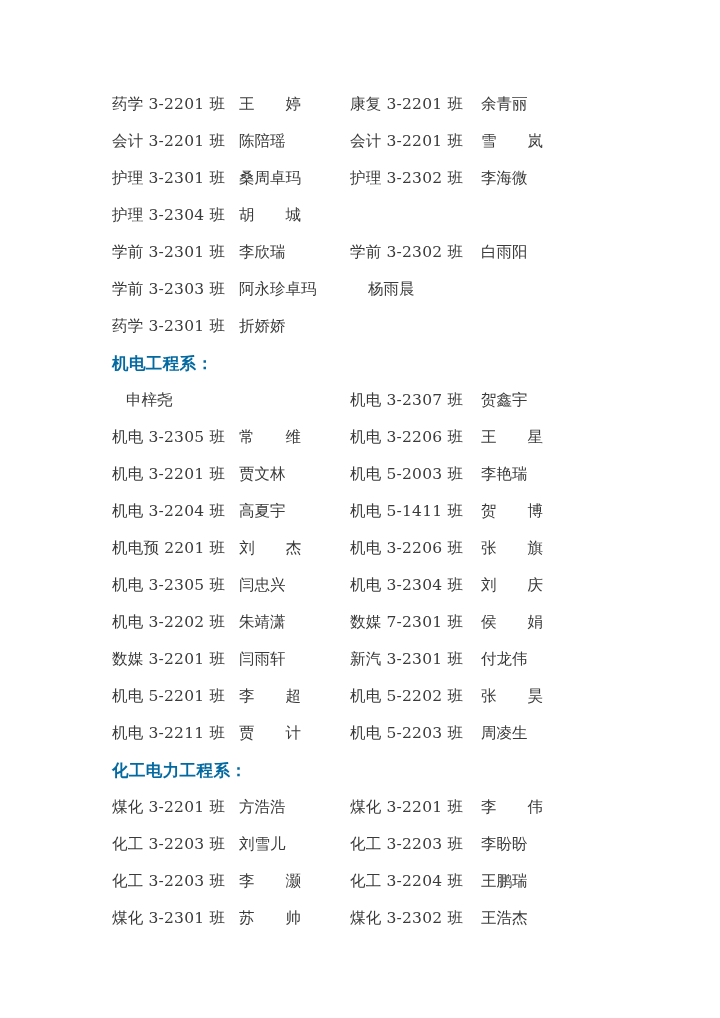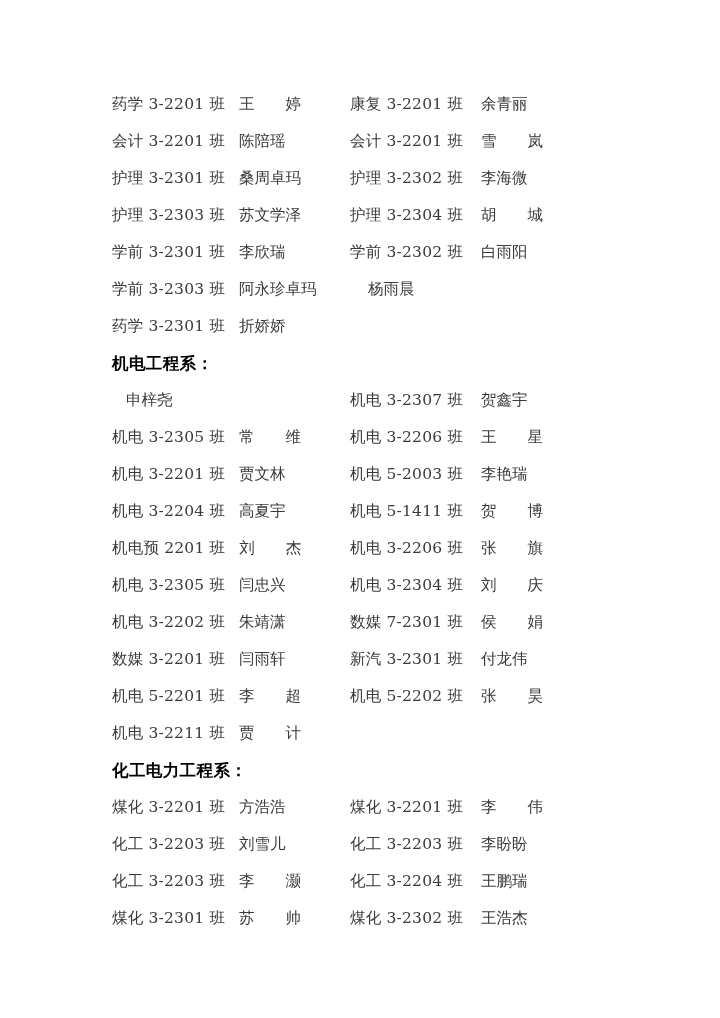--- a/index.html
+++ b/index.html
@@ -24,21 +24,21 @@
     width: 520px;
   }
 
   
   .section-heading {
     font-size: 16.5px;
     font-weight: bold;
     line-height: 37px;
     height: 37px;
     letter-spacing: 0.4px;
-    color: #000000;
+    color: #0369a1;
     white-space: nowrap;
   }
 
   
   .entry-row {
     display: flex;
     height: 37px;
     line-height: 37px;
     white-space: nowrap;
   }
@@ -115,24 +115,20 @@
           <span class="class-name">护理 3-2301 班</span>
           <span class="student-name">桑周卓玛</span>
         </div>
         <div class="entry-cell">
           <span class="class-name">护理 3-2302 班</span>
           <span class="student-name">李海微</span>
         </div>
       </div>
       <div class="entry-row">
         <div class="entry-cell">
-          <span class="class-name">护理 3-2303 班</span>
-          <span class="student-name">苏文学泽</span>
-        </div>
-        <div class="entry-cell">
           <span class="class-name">护理 3-2304 班</span>
           <span class="student-name n2">
             <span>胡</span>
             <span>城</span>
           </span>
         </div>
       </div>
       <div class="entry-row">
         <div class="entry-cell">
           <span class="class-name">学前 3-2301 班</span>
@@ -280,20 +276,24 @@
         </div>
       </div>
       <div class="entry-row">
         <div class="entry-cell">
           <span class="class-name">机电 3-2211 班</span>
           <span class="student-name n2">
             <span>贾</span>
             <span>计</span>
           </span>
         </div>
+        <div class="entry-cell">
+          <span class="class-name">机电 5-2203 班</span>
+          <span class="student-name">周凌生</span>
+        </div>
       </div>
       <div class="section-heading">化工电力工程系：</div>
       <div class="entry-row">
         <div class="entry-cell">
           <span class="class-name">煤化 3-2201 班</span>
           <span class="student-name">方浩浩</span>
         </div>
         <div class="entry-cell">
           <span class="class-name">煤化 3-2201 班</span>
           <span class="student-name n2">

